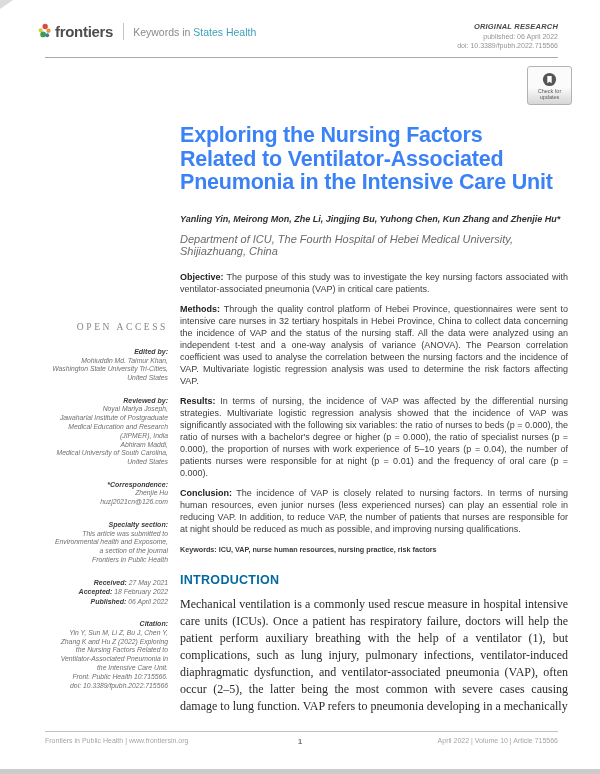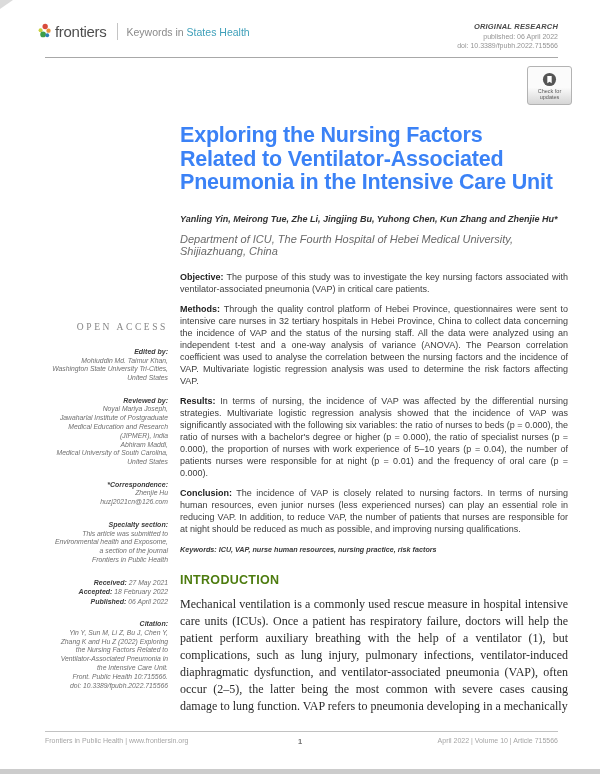--- a/index.html
+++ b/index.html
@@ -9,21 +9,21 @@
     background:#ffffff; overflow:hidden;
     font-family:"Liberation Sans", sans-serif;
   }
   
   .corner-artifact { position:absolute; top:0; left:0; width:0; height:0;
     border-top:9px solid #d2d2d2; border-right:13px solid transparent; opacity:.8; }
 
   
   .logo-group { position:absolute; top:23px; left:36px; display:flex; align-items:center; }
   .logo-icon svg { width:15px; height:17px; display:block; }
-  .logo-text { font-size:15px; font-weight:normal; color:#4d4d4d; letter-spacing:-0.3px; margin-left:4px; }
+  .logo-text { font-size:15px; font-weight:bold; color:#4d4d4d; letter-spacing:-0.3px; margin-left:4px; }
   .vdiv { width:1px; height:17px; background:#c4c4c4; margin:0 9px 0 10px; }
   .journal { font-size:10.5px; color:#8a8a8a; }
   .teal { color:#3fa0ba; }
   .header-meta { position:absolute; top:22px; right:42px; text-align:right; }
   .meta-type { font-size:7.5px; font-weight:bold; color:#4a4a4a; letter-spacing:.2px; line-height:10px;font-style:italic; }
   .meta-line { font-size:7px; color:#949494; line-height:9px; }
   .header-rule { position:absolute; top:57px; left:45px; width:513px; height:1px; background:#a8a8a8; }
 
   
   .crossmark { position:absolute; top:66px; left:527px; width:45px; height:39px;
@@ -49,22 +49,22 @@
   
   .main-col { position:absolute; left:180px; top:124px; width:388px; }
   .title { font-size:21.5px; line-height:23.5px; font-weight:bold; color:#3b82f6;
     letter-spacing:-0.2px; white-space:pre-line; }
   .authors { margin-top:19px; font-size:9px; font-weight:bold; font-style:italic;
     color:#333333; white-space:nowrap; }
   .affiliation { margin-top:9px; font-size:11px; font-style:italic; color:#6a6a6a; }
   p.abs { margin-top:14px; font-size:9px; line-height:12px; text-align:justify; color:#3d3d3d; }
   p.abs + p.abs { margin-top:8px; }
   .abs-label { color:#1f1f1f; }
-  .keywords { margin-top:10px; font-size:7.2px; font-weight:bold; color:#3a3a3a;font-style:italic; }
-  .intro-head { margin-top:19px; font-size:12.5px; font-weight:bold; color:#4d7c0f; letter-spacing:.3px; }
+  .keywords { margin-top:10px; font-size:7.2px; font-weight:bold; color:#3a3a3a; }
+  .intro-head { margin-top:19px; font-size:12.5px; font-weight:bold; color:#0369a1; letter-spacing:.3px; }
   p.intro { margin-top:9px; font-family:"Liberation Serif", serif; font-size:12px;
     line-height:17px; text-align:justify; color:#2a2a2a; }
 
   
   .footer-rule { position:absolute; top:731px; left:45px; width:513px; height:1px; background:#c2c2c2; }
   .f-left  { position:absolute; top:737px; left:45px;  font-size:7px; color:#a5a5a5; }
   .f-page  { position:absolute; top:737px; left:0; width:600px; text-align:center;
     font-size:7.5px; color:#6f6f6f; font-weight:bold; }
   .f-right { position:absolute; top:737px; right:42px; font-size:7px; color:#a5a5a5; }
   .bottom-strip { position:absolute; left:0; bottom:0; width:100%; height:5px; background:#cccccc; }
@@ -160,21 +160,21 @@
 the Intensive Care Unit.
 Front. Public Health 10:715566.
 doi: 10.3389/fpubh.2022.715566</div>
     </div>
   </aside>
 
   <main class="main-col">
     <h1 class="title">Exploring the Nursing Factors
 Related to Ventilator-Associated
 Pneumonia in the Intensive Care Unit</h1>
-    <div class="authors">Yanling Yin, Meirong Tue, Zhe Li, Jingjing Bu, Yuhong Chen, Kun Zhang and Zhenjie Hu*</div>
+    <div class="authors">Yanling Yin, Meirong Mon, Zhe Li, Jingjing Bu, Yuhong Chen, Kun Zhang and Zhenjie Hu*</div>
     <div class="affiliation">Department of ICU, The Fourth Hospital of Hebei Medical University, Shijiazhuang, China</div>
 
     <p class="abs"><b class="abs-label">Objective:</b> <span>The purpose of this study was to investigate the key nursing factors associated with ventilator-associated pneumonia (VAP) in critical care patients.</span></p>
 
     <p class="abs"><b class="abs-label">Methods:</b> <span>Through the quality control platform of Hebei Province, questionnaires were sent to intensive care nurses in 32 tertiary hospitals in Hebei Province, China to collect data concerning the incidence of VAP and the status of the nursing staff. All the data were analyzed using an independent t-test and a one-way analysis of variance (ANOVA). The Pearson correlation coefficient was used to analyse the correlation between the nursing factors and the incidence of VAP. Multivariate logistic regression analysis was used to determine the risk factors affecting VAP.</span></p>
 
     <p class="abs"><b class="abs-label">Results:</b> <span>In terms of nursing, the incidence of VAP was affected by the differential nursing strategies. Multivariate logistic regression analysis showed that the incidence of VAP was significantly associated with the following six variables: the ratio of nurses to beds (p = 0.000), the ratio of nurses with a bachelor's degree or higher (p = 0.000), the ratio of specialist nurses (p = 0.000), the proportion of nurses with work experience of 5–10 years (p = 0.04), the number of patients nurses were responsible for at night (p = 0.01) and the frequency of oral care (p = 0.000).</span></p>
 
     <p class="abs"><b class="abs-label">Conclusion:</b> <span>The incidence of VAP is closely related to nursing factors. In terms of nursing human resources, even junior nurses (less experienced nurses) can play an essential role in reducing VAP. In addition, to reduce VAP, the number of patients that nurses are responsible for at night should be reduced as much as possible, and improving nursing qualifications.</span></p>
 

